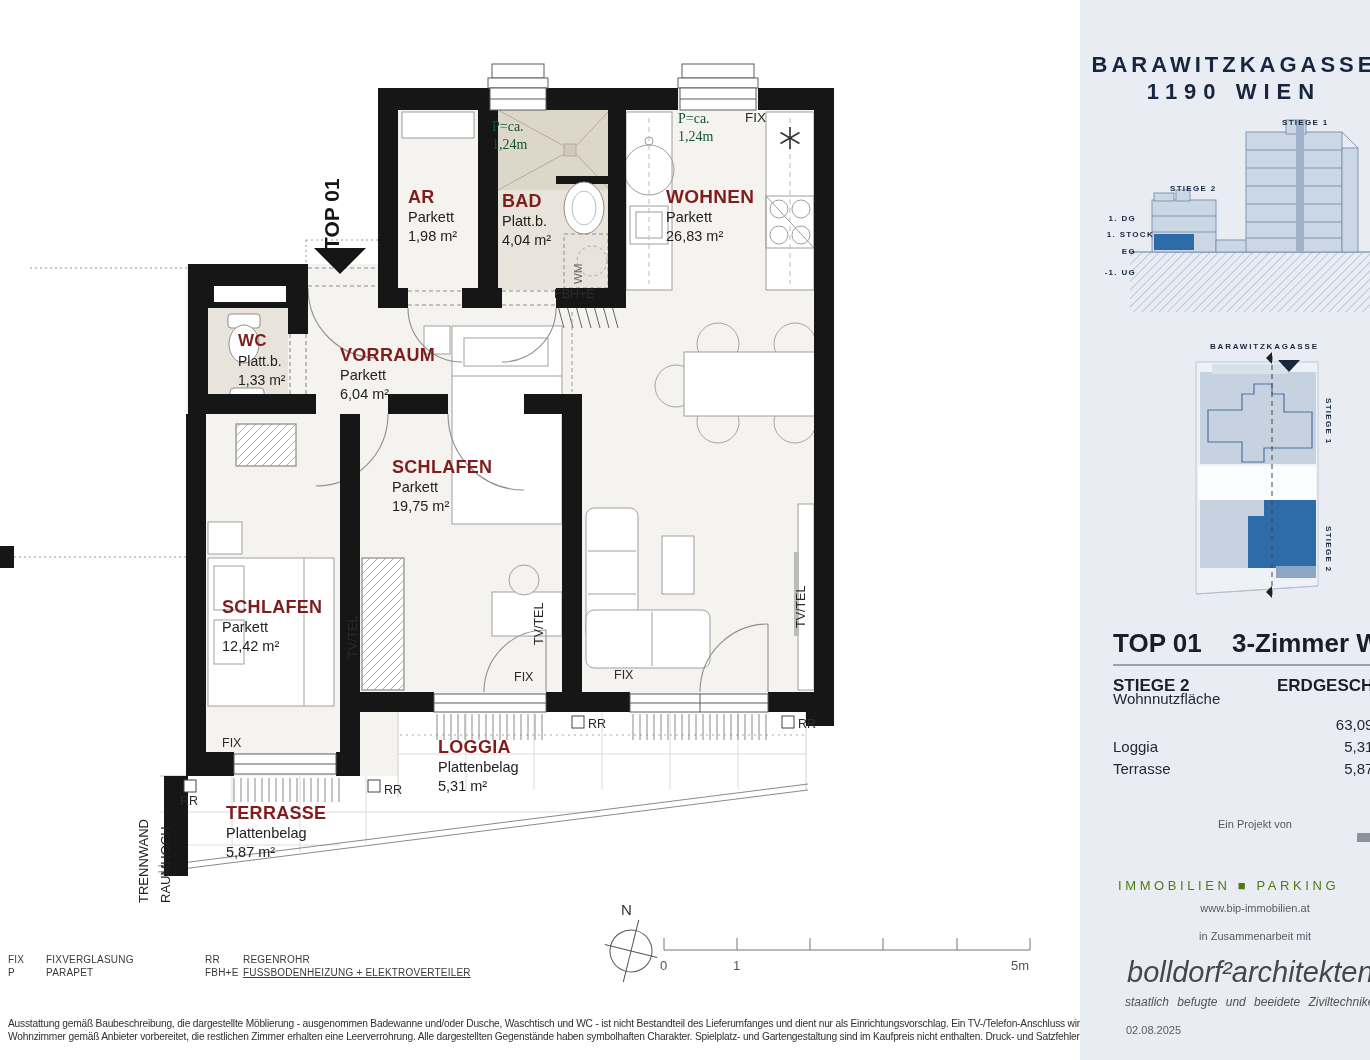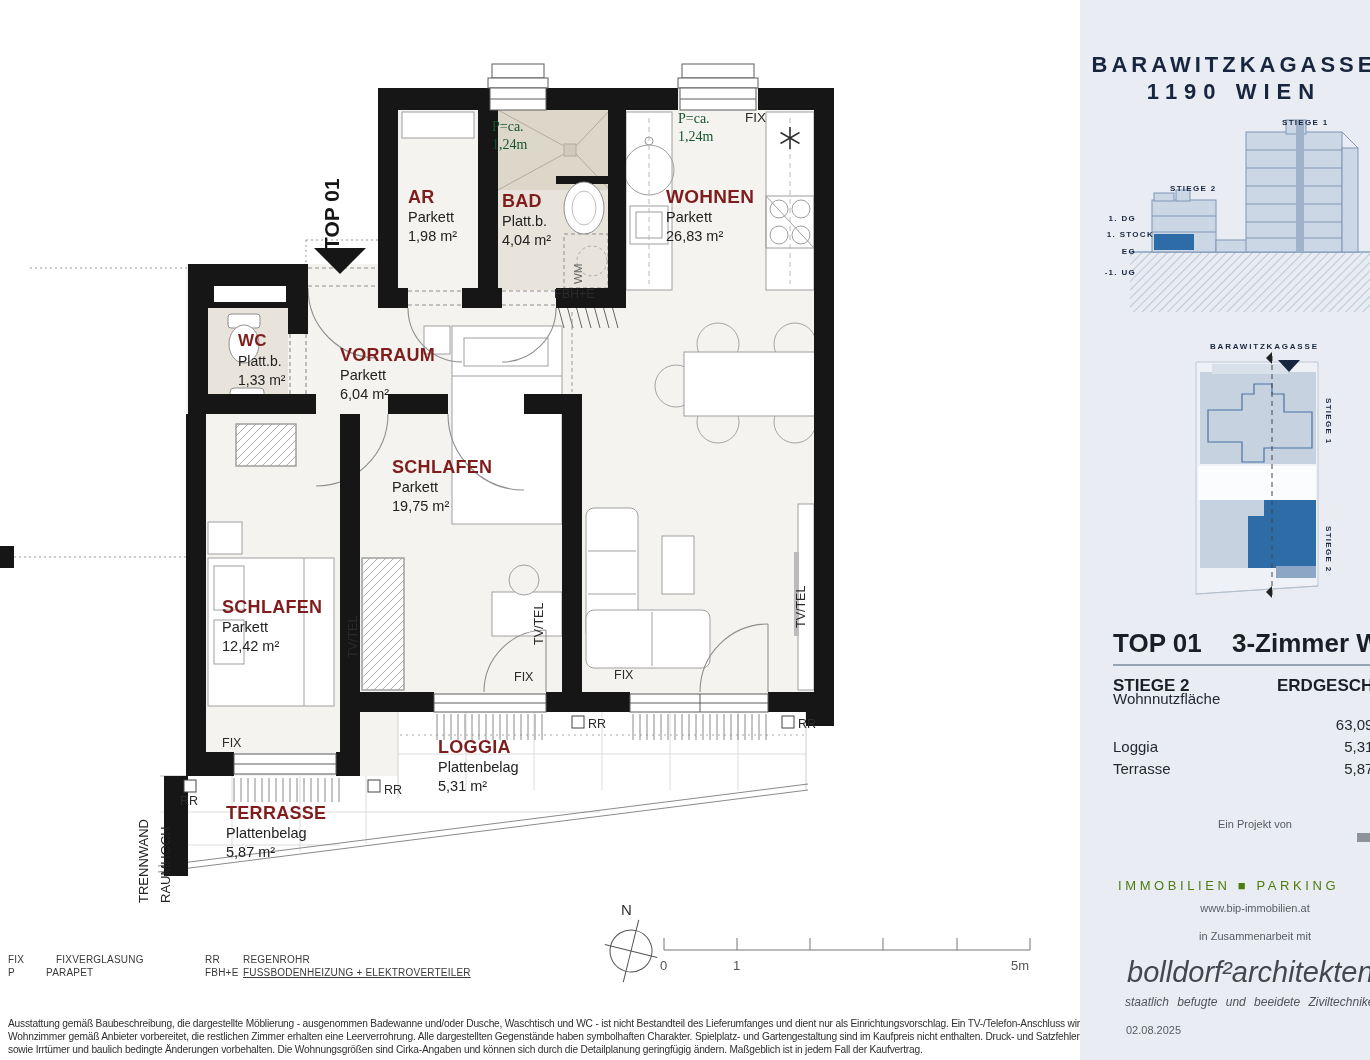--- a/index.html
+++ b/index.html
@@ -357,31 +357,30 @@
 
 <div class="lbl rot" style="left:136px;top:903px;font-size:13px;color:#222;">TRENNWAND</div>
 <div class="lbl rot" style="left:158px;top:903px;font-size:13px;color:#222;">RAUMHOCH</div>
 
 <div class="lbl" style="left:621px;top:901px;font-size:15px;color:#333;">N</div>
 <div class="lbl scalelbl" style="left:660px;top:958px;">0</div>
 <div class="lbl scalelbl" style="left:733px;top:958px;">1</div>
 <div class="lbl scalelbl" style="left:1011px;top:958px;">5m</div>
 
 <div class="lbl legend" style="left:8px;top:954px;">FIX</div>
-<div class="lbl legend" style="left:56px;top:954px;">FIXVERGLASUNG</div>
+<div class="lbl legend" style="left:46px;top:954px;">FIXVERGLASUNG</div>
 <div class="lbl legend" style="left:8px;top:967px;">P</div>
 <div class="lbl legend" style="left:46px;top:967px;">PARAPET</div>
 <div class="lbl legend" style="left:205px;top:954px;">RR</div>
 <div class="lbl legend" style="left:243px;top:954px;">REGENROHR</div>
 <div class="lbl legend" style="left:205px;top:967px;">FBH+E</div>
 <div class="lbl legend" style="left:243px;top:967px;text-decoration:underline;">FUSSBODENHEIZUNG + ELEKTROVERTEILER</div>
 
 <div class="lbl disc" style="left:8px;top:1018px;">Ausstattung gemäß Baubeschreibung, die dargestellte Möblierung - ausgenommen Badewanne und/oder Dusche, Waschtisch und WC - ist nicht Bestandteil des Lieferumfanges und dient nur als Einrichtungsvorschlag. Ein TV-/Telefon-Anschluss wird im</div>
 <div class="lbl disc" style="left:8px;top:1031px;">Wohnzimmer gemäß Anbieter vorbereitet, die restlichen Zimmer erhalten eine Leerverrohrung. Alle dargestellten Gegenstände haben symbolhaften Charakter. Spielplatz- und Gartengestaltung sind im Kaufpreis nicht enthalten. Druck- und Satzfehler,</div>
-<div class="lbl disc" style="left:8px;top:1044px;">sowie Irrtümer und baulich bedingte Änderungen vorbehalten. Die Wohnungsgrößen sind Cirka-Angaben und können sich durch die Detailplanung geringfügig ändern. Maßgeblich ist in jedem Fall der Kaufvertrag.</div>
 
 <div id="sidebar">
   <svg width="290" height="1060" viewBox="0 0 290 1060">
     <defs>
       <pattern id="gh" width="6" height="6" patternUnits="userSpaceOnUse" patternTransform="rotate(45)">
         <line x1="0" y1="0" x2="0" y2="6" stroke="#a8b8cc" stroke-width="1.4"></line>
       </pattern>
     </defs>
 
     <g>

